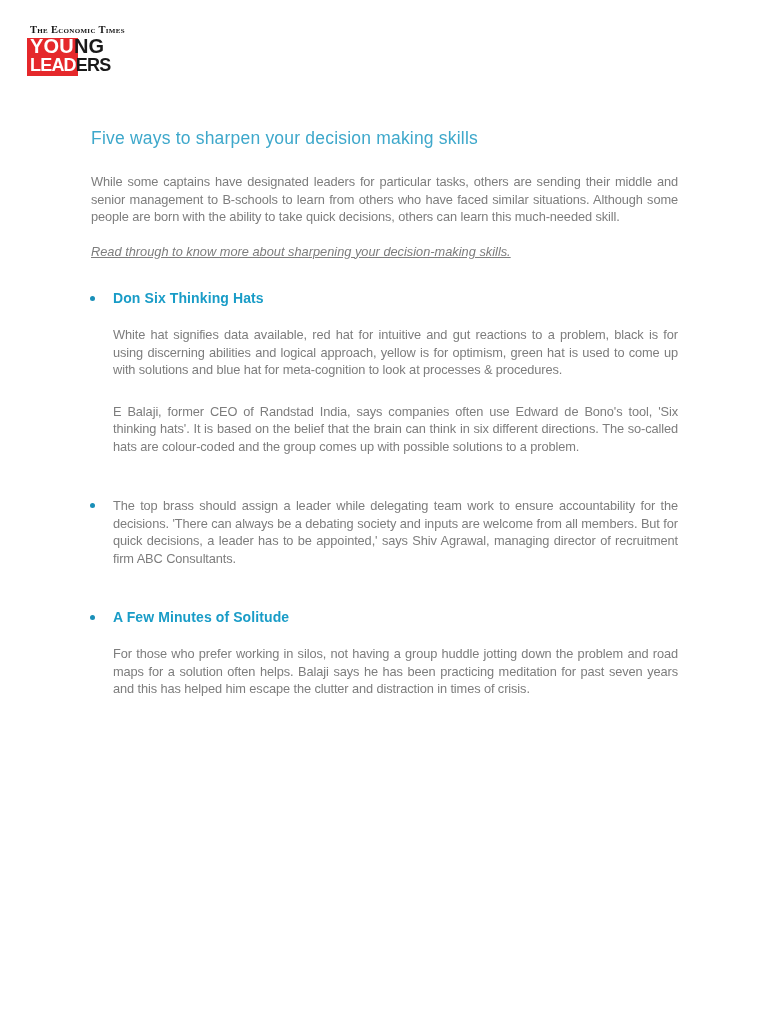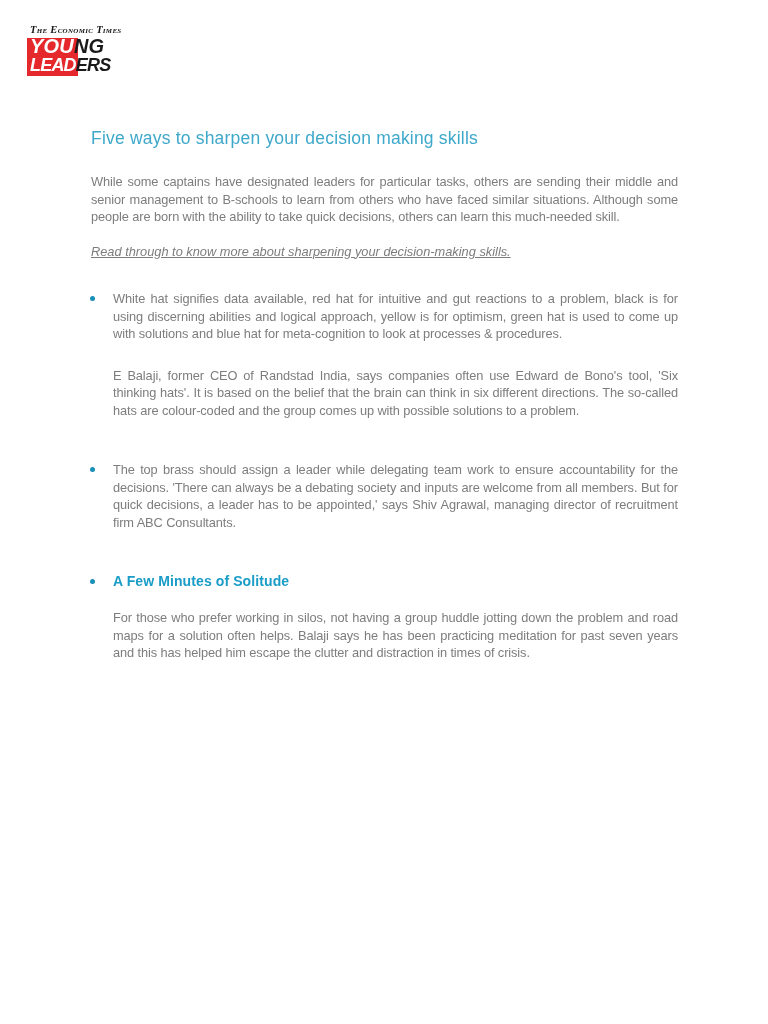--- a/index.html
+++ b/index.html
@@ -9,21 +9,21 @@
     font-family: "Liberation Sans", sans-serif;
     position: relative;
     overflow: hidden;
   }
   .page {
     position: absolute; inset: 0;
     background: #ffffff;
   }
 
   
-  .logo { position: absolute; left: 30px; top: 24px; font-style: italic; }
+  .logo { position: absolute; left: 30px; top: 24px; }
   .masthead {
     font-family: "Liberation Serif", serif;
     font-variant: small-caps;
     font-weight: 700;
     font-size: 10.5px;
     letter-spacing: 0.3px;
     color: #141414;
     white-space: nowrap;
   }
   .wordmark {
@@ -112,20 +112,21 @@
   <div class="content">
     <h1 class="title">Five ways to sharpen your decision making skills</h1>
 
     <p class="body-text">While some captains have designated leaders for particular tasks, others are sending their middle and senior management to B-schools to learn from others who have faced similar situations. Although some people are born with the ability to take quick decisions, others can learn this much-needed skill.</p>
     <p class="lead-italic">Read through to know more about sharpening your decision-making skills.</p>
 
     <div class="sections">
 
       <div class="section">
         <span class="bullet-dot"></span>
+        <h2 class="section-heading">Don Six Thinking Hats</h2>
         <p class="body-text">White hat signifies data available, red hat for intuitive and gut reactions to a problem, black is for using discerning abilities and logical approach, yellow is for optimism, green hat is used to come up with solutions and blue hat for meta-cognition to look at processes &amp; procedures.</p>
         <p class="body-text">E Balaji, former CEO of Randstad India, says companies often use Edward de Bono's tool, 'Six thinking hats'.  It is based on the belief that the brain can think in six different directions. The so-called hats are colour-coded and the group comes up with possible solutions to a problem.</p>
       </div>
 
       <div class="section">
         <span class="bullet-dot"></span>
         <p class="body-text">The top brass should assign a leader while delegating team work to ensure accountability for the decisions. 'There can always be a debating society and inputs are welcome from all members. But for quick decisions, a leader has to be appointed,' says Shiv Agrawal, managing director of recruitment firm ABC Consultants.</p>
       </div>
 
       <div class="section">

